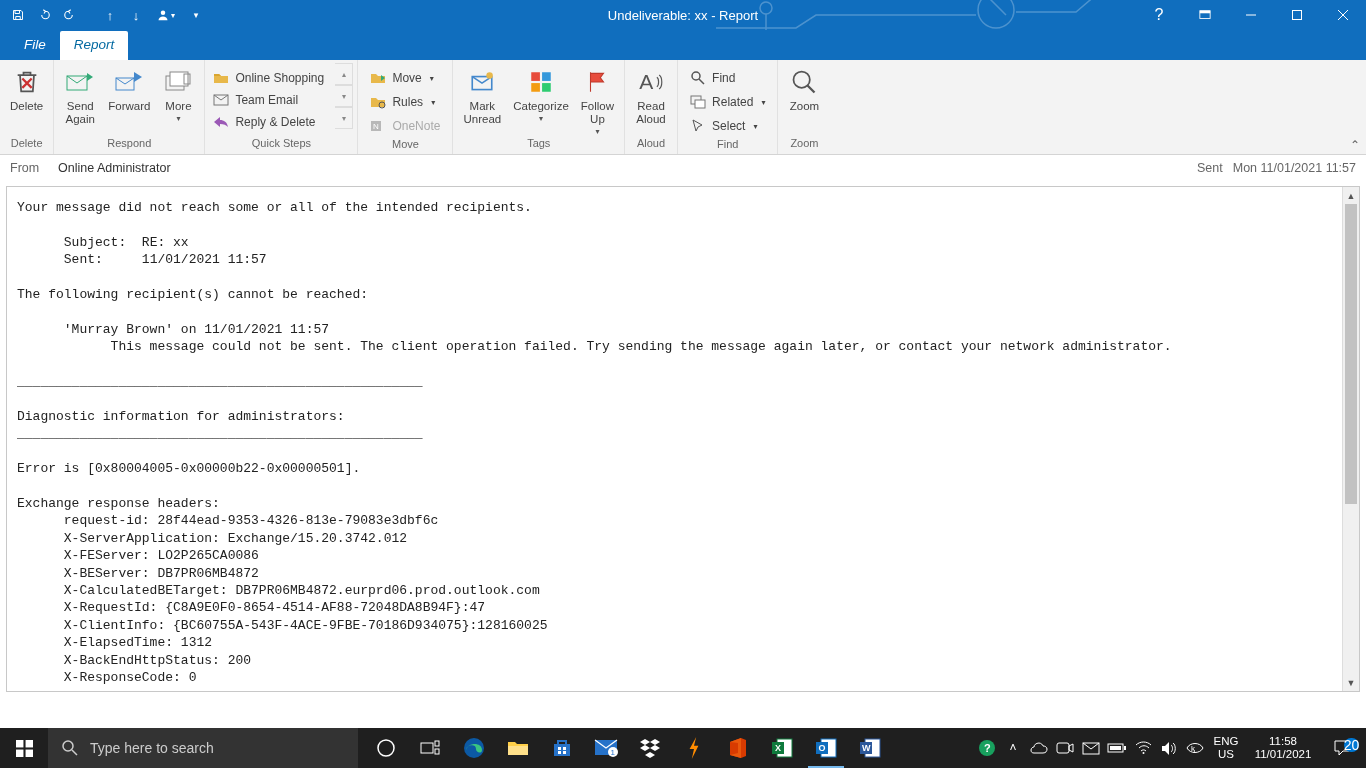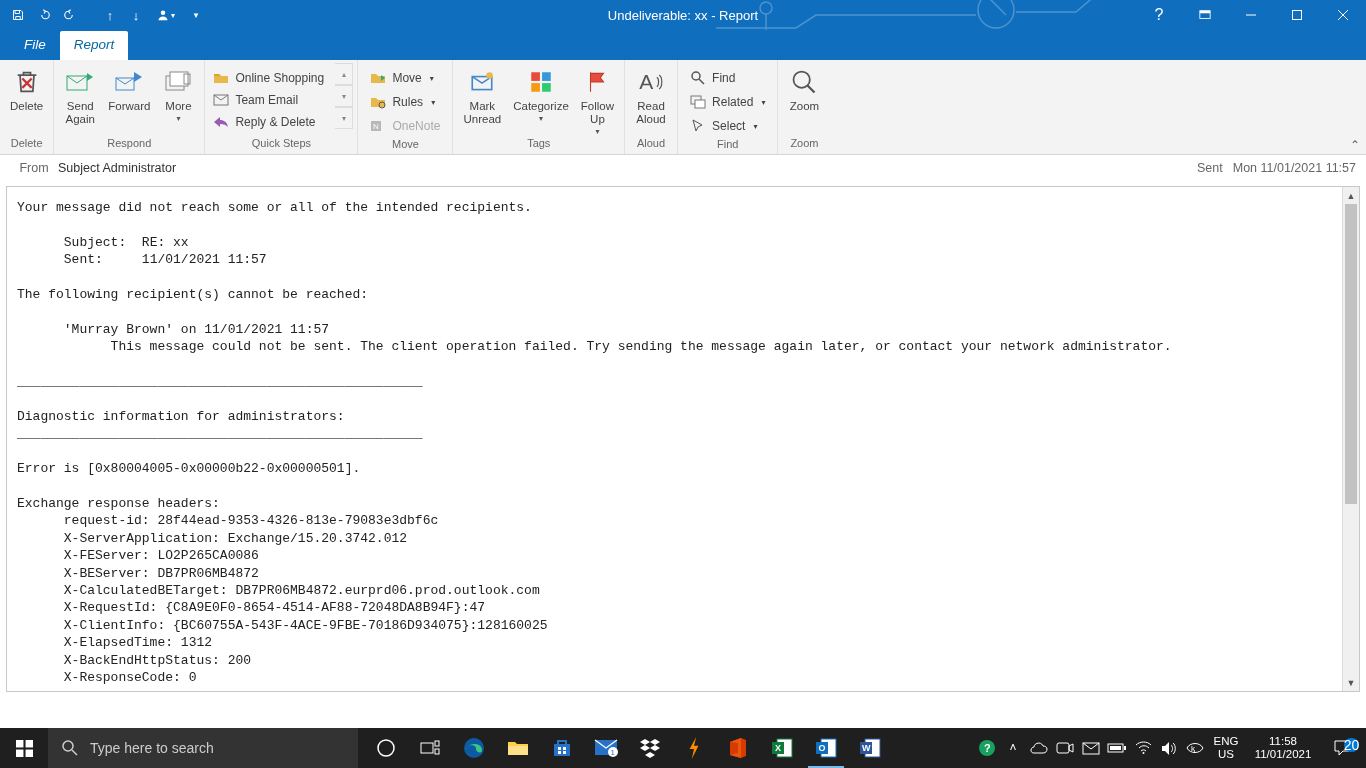--- a/index.html
+++ b/index.html
@@ -33,21 +33,21 @@
 .rbtn-sm .ic { width:16px; height:16px; display:flex; justify-content:center; align-items:center; }
 .qscol { display:flex; flex-direction:column; padding-top:4px; }
 .qsrow { display:flex; align-items:center; height:22px; font-size:12px; color:#444; padding:0 8px 0 4px; gap:6px; width:130px; }
 .qsic { width:16px; height:16px; }
 .qsdd { width:18px; display:flex; flex-direction:column; margin-left:-4px; }
 .qsdd .bt { height:22px; border:1px solid #ddd; border-left:none; display:flex; justify-content:center; align-items:center; font-size:8px; color:#888; }
 .collapse { position:absolute; right:6px; bottom:2px; font-size:12px; color:#666; }
 
 
 .hdr { padding:4px 10px 6px; font-size:12.5px; color:#666; }
-.hdr .row { display:flex; align-items:center; height:17px;text-align:center; }
+.hdr .row { display:flex; align-items:center; height:17px; }
 .hdr .k { width:48px; }
 .hdr .v { color:#333; }
 .hdr .sent { margin-left:auto; display:flex; gap:10px; }
 
 
 .msgwrap { margin:4px 6px 0 6px; border:1px solid #c8c8c8; height:506px; position:relative; }
 .msgbody { font-family:Consolas,"Courier New",monospace; font-size:13px; line-height:17.4px; white-space:pre; padding:12px 8px 8px 10px; color:#222; height:100%; overflow:hidden; }
 .msgwrap .sbar { position:absolute; right:0; top:0; bottom:0; width:17px; background:#f0f0f0; border-left:1px solid #ddd; display:flex; flex-direction:column; }
 .sbar .arr { height:17px; display:flex; justify-content:center; align-items:center; font-size:9px; color:#555; }
 .sbar .track { flex:1; position:relative; }
@@ -372,21 +372,21 @@
     </div>
     <div class="label">Zoom</div>
   </div>
 
   <div class="collapse">⌃</div>
 </div>
 
 <div class="hdr">
   <div class="row">
     <span class="k">From</span>
-    <span class="v">Subject Administrator</span>
+    <span class="v">Online Administrator</span>
     <span class="sent">
       <span>Sent</span>
       <span>Mon 11/01/2021 11:57</span>
     </span>
   </div>
 </div>
 
 <div class="msgwrap">
   <div class="msgbody">Your message did not reach some or all of the intended recipients.
 

